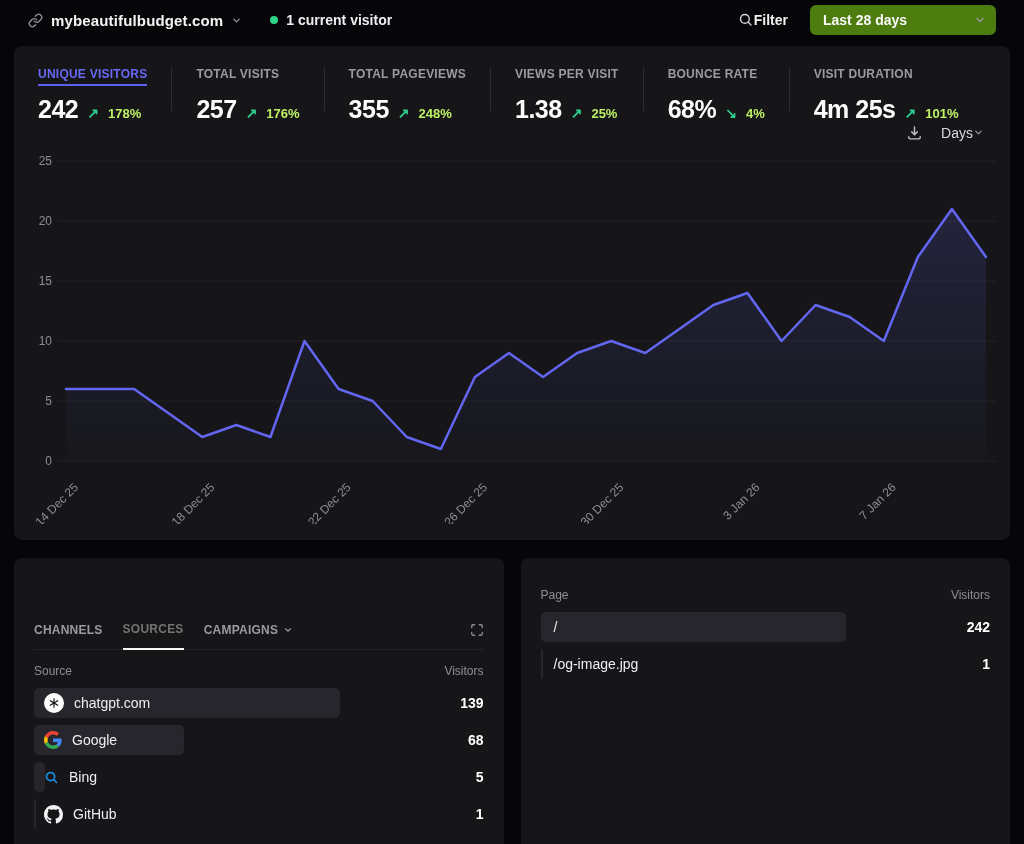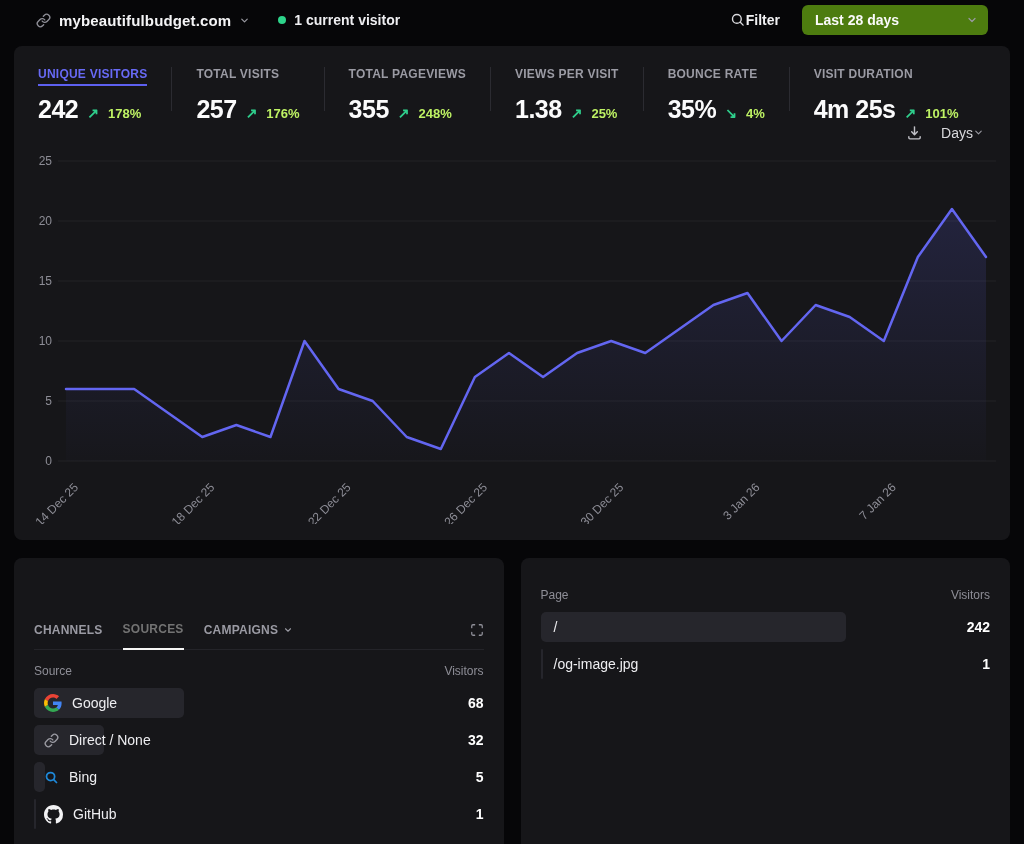--- a/index.html
+++ b/index.html
@@ -6,21 +6,21 @@
   html,body { width:1024px; height:844px; overflow:hidden; }
   body {
     background:#060608;
     font-family:"Liberation Sans", sans-serif;
     color:#e7e7ea;
     position:relative;
   }
   svg { display:block; }
 
   
-  .topbar { height:40px; display:flex; align-items:center; padding:0 36px; }
+  .topbar { height:40px; display:flex; align-items:center; padding:0 28px; }
   .site-group { display:flex; align-items:center; gap:8px; cursor:pointer; }
   .link-icon { color:#8f8f98; display:flex; }
   .site-name { font-size:15px; font-weight:700; color:#f4f4f6; letter-spacing:.01em; }
   .chev { color:#9a9aa2; display:flex; }
   .visitors-group { display:flex; align-items:center; gap:8px; margin-left:28px; }
   .green-dot { width:8px; height:8px; border-radius:50%; background:#2dd48b; }
   .visitors-label { font-size:14px; font-weight:600; color:#eeeef1; }
   .topbar-right { margin-left:auto; display:flex; align-items:center; gap:22px; }
   .filter-group { display:flex; align-items:flex-start; gap:1px; cursor:pointer; }
   .filter-label { font-size:14px; font-weight:700; color:#f1f1f3; }
@@ -149,21 +149,21 @@
       <div class="stat-value-row">
           <span class="stat-value">1.38</span>
           <span class="stat-arrow">↗</span>
           <span class="stat-change">25%</span>
         </div>
     </div>
     <div class="stat-divider"></div>
     <div class="stat">
       <span class="stat-label">BOUNCE RATE</span>
       <div class="stat-value-row">
-          <span class="stat-value">35%</span>
+          <span class="stat-value">68%</span>
           <span class="stat-arrow">↘</span>
           <span class="stat-change">4%</span>
         </div>
     </div>
     <div class="stat-divider"></div>
     <div class="stat">
       <span class="stat-label">VISIT DURATION</span>
       <div class="stat-value-row">
           <span class="stat-value">4m 25s</span>
           <span class="stat-arrow">↗</span>
@@ -242,50 +242,51 @@
             <path d="M21 16v3a2 2 0 0 1-2 2h-3"></path>
             <path d="M8 21H5a2 2 0 0 1-2-2v-3"></path>
           </svg>
       </span>
     </div>
     <div class="cols-row">
       <span>Source</span>
       <span>Visitors</span>
     </div>
 
+    <div class="t-row">
+      <div class="t-bar" style="width: 68%;"></div>
+      <div class="t-content">
+        <span class="icon-bubble">
+          <svg width="12" height="12" viewBox="0 0 24 24" fill="none" stroke="#111" stroke-width="2.4" stroke-linecap="round">
+              <path d="M12 3.5v17"></path>
+              <path d="M4.6 7.5l14.8 9"></path>
+              <path d="M19.4 7.5l-14.8 9"></path>
+            </svg>
+        </span>
+        <span class="t-label">chatgpt.com</span>
+        <span class="t-value">139</span>
+      </div>
+    </div>
 
     <div class="t-row">
       <div class="t-bar" style="width: 33.2662%;"></div>
       <div class="t-content">
         <span style="display:flex;flex:none;">
           <svg width="18" height="18" viewBox="0 0 48 48">
               <path fill="#EA4335" d="M24 9.5c3.54 0 6.71 1.22 9.21 3.6l6.85-6.85C35.9 2.38 30.47 0 24 0 14.62 0 6.51 5.38 2.56 13.22l7.98 6.19C12.43 13.72 17.74 9.5 24 9.5z"></path>
               <path fill="#4285F4" d="M46.98 24.55c0-1.57-.15-3.09-.38-4.55H24v9.02h12.94c-.58 2.96-2.26 5.48-4.78 7.18l7.73 6c4.51-4.18 7.09-10.36 7.09-17.65z"></path>
               <path fill="#FBBC05" d="M10.53 28.59c-.48-1.45-.76-2.99-.76-4.59s.27-3.14.76-4.59l-7.98-6.19C.92 16.46 0 20.12 0 24c0 3.88.92 7.54 2.56 10.78l7.97-6.19z"></path>
               <path fill="#34A853" d="M24 48c6.48 0 11.93-2.13 15.89-5.81l-7.73-6c-2.15 1.45-4.92 2.3-8.16 2.3-6.26 0-11.57-4.22-13.47-9.91l-7.98 6.19C6.51 42.62 14.62 48 24 48z"></path>
             </svg>
         </span>
         <span class="t-label">Google</span>
         <span class="t-value">68</span>
       </div>
     </div>
 
-    <div class="t-row">
-      <div class="t-bar" style="width: 15.6547%;"></div>
-      <div class="t-content">
-        <span style="display:flex;flex:none;color:#9a9aa2;">
-          <svg width="15" height="15" viewBox="0 0 24 24" fill="none" stroke="currentColor" stroke-width="2.2" stroke-linecap="round" stroke-linejoin="round">
-              <path d="M10 13a5 5 0 0 0 7.54.54l3-3a5 5 0 0 0-7.07-7.07l-1.72 1.71"></path>
-              <path d="M14 11a5 5 0 0 0-7.54-.54l-3 3a5 5 0 0 0 7.07 7.07l1.71-1.71"></path>
-            </svg>
-        </span>
-        <span class="t-label">Direct / None</span>
-        <span class="t-value">32</span>
-      </div>
-    </div>
 
     <div class="t-row">
       <div class="t-bar" style="width: 2.44604%;"></div>
       <div class="t-content">
         <span style="display:flex;flex:none;color:#1e88d8;">
           <svg width="15" height="15" viewBox="0 0 24 24" fill="none" stroke="currentColor" stroke-width="2.8" stroke-linecap="round">
               <circle cx="10.5" cy="10.5" r="6.5"></circle>
               <line x1="15.5" y1="15.5" x2="20" y2="20"></line>
             </svg>
         </span>

